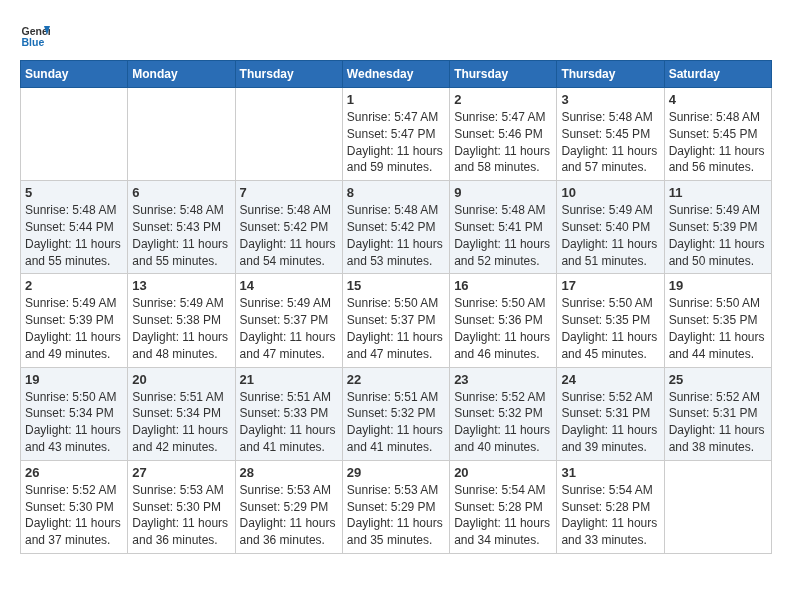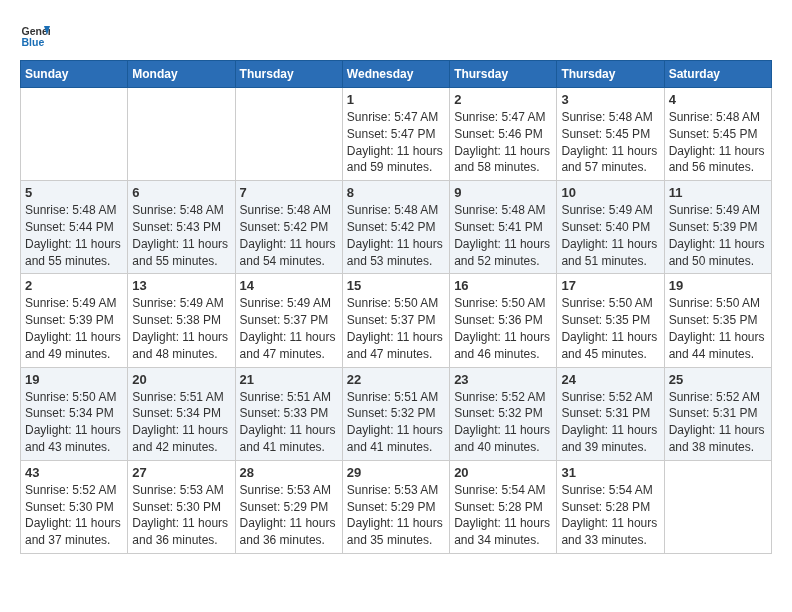--- a/index.html
+++ b/index.html
@@ -291,21 +291,21 @@
         <td>
           <span class="day-num">25</span>
           <div class="day-info" style="white-space: pre-line;">Sunrise: 5:52 AM
 Sunset: 5:31 PM
 Daylight: 11 hours
 and 38 minutes.</div>
         </td>
       </tr>
       <tr>
         <td>
-          <span class="day-num">43</span>
+          <span class="day-num">26</span>
           <div class="day-info" style="white-space: pre-line;">Sunrise: 5:52 AM
 Sunset: 5:30 PM
 Daylight: 11 hours
 and 37 minutes.</div>
         </td>
         <td>
           <span class="day-num">27</span>
           <div class="day-info" style="white-space: pre-line;">Sunrise: 5:53 AM
 Sunset: 5:30 PM
 Daylight: 11 hours

